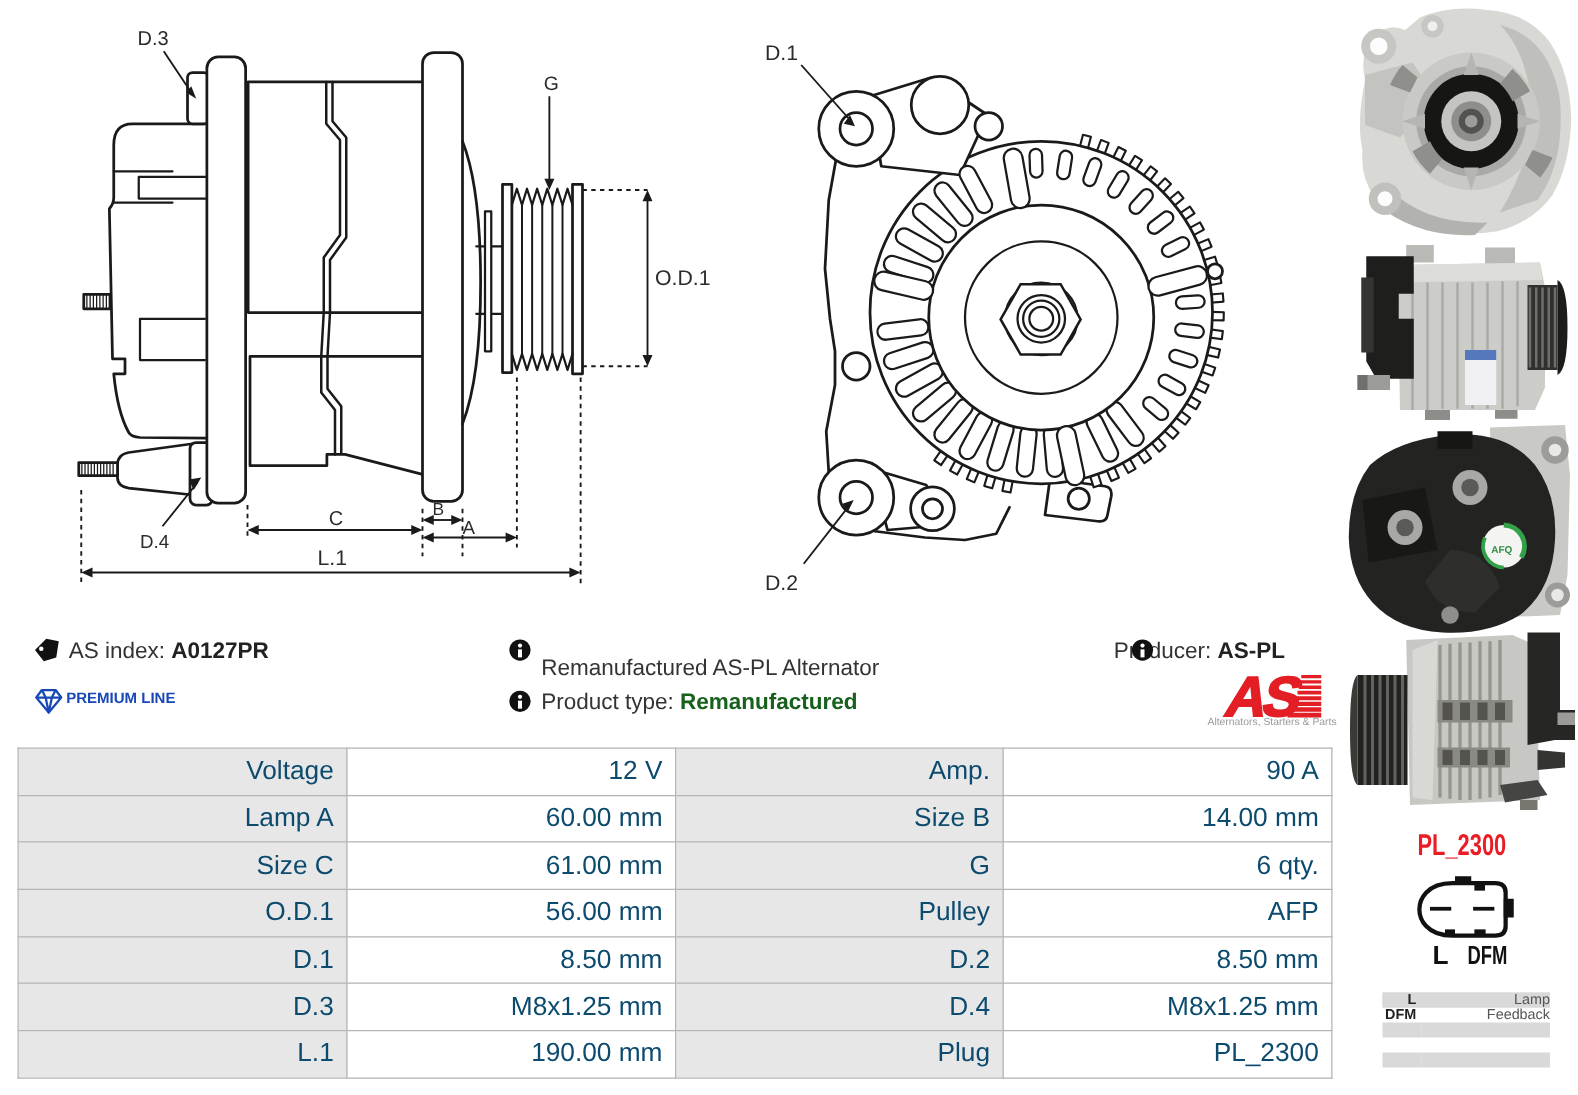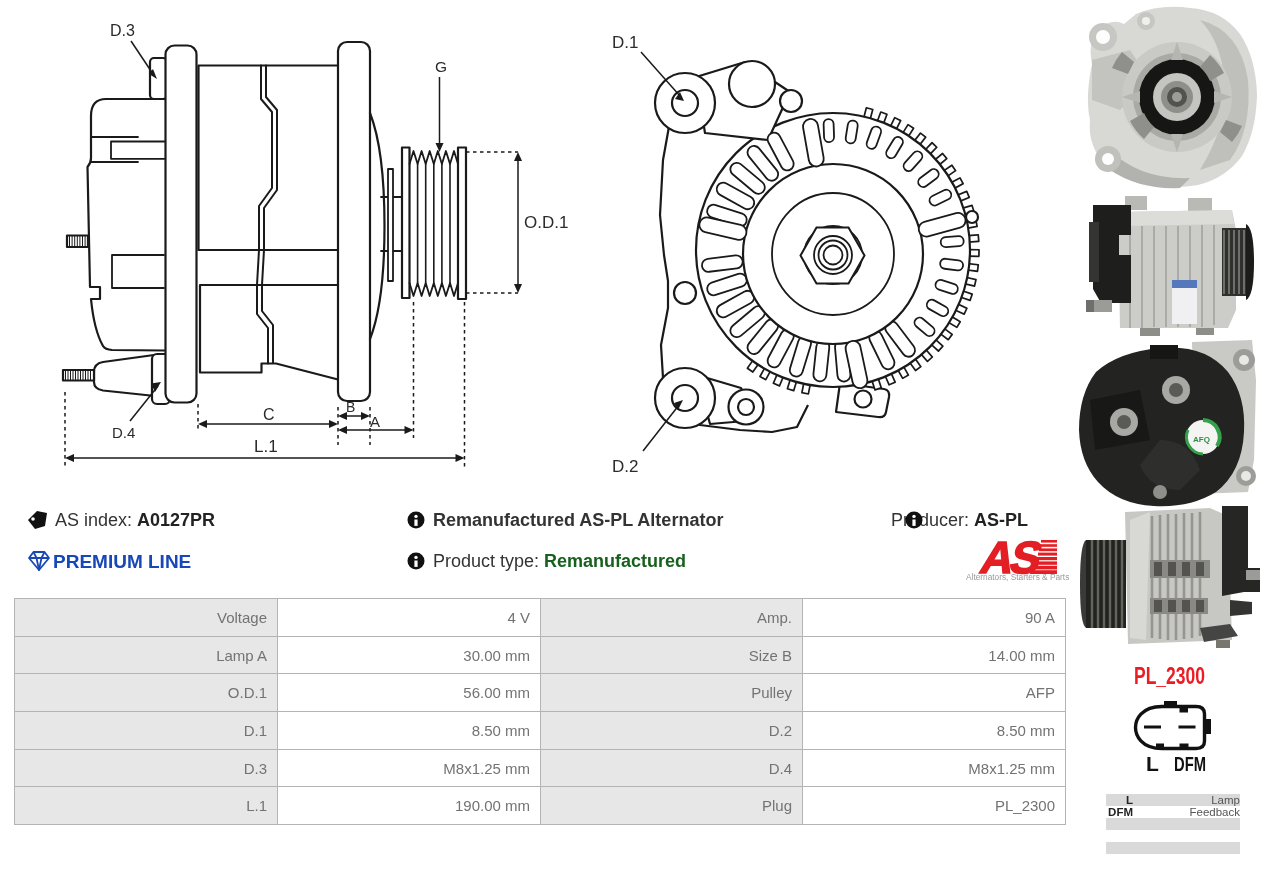--- a/index.html
+++ b/index.html
@@ -1,21 +1,21 @@
 <!DOCTYPE html>
 <html><head>
 <meta charset="utf-8">
 <style>
 html,body{margin:0;padding:0;width:1262px;height:876px;background:#ffffff;
 font-family:"Liberation Sans",sans-serif;overflow:hidden;position:relative;}
 .abs{position:absolute;}
 .inforow{font-size:18px;color:#333;white-space:nowrap;}
 .inforow b{color:#222;}
 #spectable{position:absolute;left:14px;top:598px;width:1051px;border-collapse:collapse;
-font-size:15px;color:#737373;table-layout:fixed;}
+font-size:21px;color:#0c4a6e;table-layout:fixed;}
 #spectable td{border:1px solid #b4b4b4;height:36.7px;text-align:right;padding:0 10px 0 0;}
 #spectable td.l{background:#e7e7e7;}
 #legend{position:absolute;left:1106px;top:794px;border-collapse:collapse;font-size:11.5px;color:#555;}
 #legend td{padding:0;height:12px;vertical-align:middle;}
 #legend td.a{width:27px;text-align:right;font-weight:bold;color:#222;padding-right:4px;}
 #legend td.b{width:97px;text-align:right;padding-left:6px;}
 .gr{background:#d9d9d9;}
 </style>
 </head>
 <body>
@@ -298,23 +298,23 @@
   <path d="M1154,600 h8 v12 h-8 Z M1168,600 h8 v12 h-8 Z M1182,600 h8 v12 h-8 Z M1196,600 h8 v12 h-8 Z" fill="#55534f"></path>
   <path d="M1222,506 h26 v62 h12 v24 h-16 l-22,4 Z" fill="#262624"></path>
   <path d="M1246,570 h14 v10 h-14 Z" fill="#9b9b97"></path>
   <path d="M1230,600 l22,2 v12 l-22,2 Z" fill="#343432"></path>
   <path d="M1200,628 l30,-4 8,12 -34,6 Z" fill="#454543"></path>
   <path d="M1216,640 h14 v8 h-14 Z" fill="#77776f"></path>
 </g>
 </svg>
 
 <div class="abs inforow" style="left:55px;top:510px;">AS index: <b>A0127PR</b></div>
-<div class="abs inforow" style="left:433px;top:510px;font-weight:bold;">Remanufactured AS-PL Alternator</div>
+<div class="abs inforow" style="left:433px;top:524px;">Remanufactured AS-PL Alternator</div>
 <div class="abs inforow" style="left:891px;top:510px;">Producer: <b>AS-PL</b></div>
-<div class="abs" style="left:53px;top:551px;font-size:19px;font-weight:bold;color:#1847b8;">PREMIUM LINE</div>
+<div class="abs" style="left:53px;top:551px;font-size:12px;font-weight:bold;color:#1847b8;">PREMIUM LINE</div>
 <div class="abs inforow" style="left:433px;top:551px;">Product type: <b style="color:#17611d;margin-top:20px;">Remanufactured</b></div>
 <svg class="abs" width="1262" height="876" viewBox="0 0 1262 876" style="left:0;top:0;pointer-events:none">
 
   <path d="M28,520 L37,511 L47,513 L45,526 L35,529 Z" fill="#111"></path>
   <circle cx="33" cy="519" r="1.8" fill="#fff"></circle>
 
   <g fill="#111">
     <circle cx="416" cy="520" r="8.5"></circle>
     <circle cx="416" cy="561" r="8.5"></circle>
     <circle cx="914" cy="520" r="8.5"></circle>
@@ -370,29 +370,35 @@
 <table id="spectable">
   <colgroup>
       <col style="width:263px">
       <col style="width:263px">
       <col style="width:262px">
       <col style="width:263px">
     </colgroup>
   <tbody>
       <tr>
         <td class="l">Voltage</td>
-        <td>4 V</td>
+        <td>12 V</td>
         <td class="l">Amp.</td>
         <td>90 A</td>
       </tr>
   <tr>
         <td class="l">Lamp A</td>
-        <td>30.00 mm</td>
+        <td>60.00 mm</td>
         <td class="l">Size B</td>
         <td>14.00 mm</td>
+      </tr>
+  <tr>
+        <td class="l">Size C</td>
+        <td>61.00 mm</td>
+        <td class="l">G</td>
+        <td>6 qty.</td>
       </tr>
   <tr>
         <td class="l">O.D.1</td>
         <td>56.00 mm</td>
         <td class="l">Pulley</td>
         <td>AFP</td>
       </tr>
   <tr>
         <td class="l">D.1</td>
         <td>8.50 mm</td>

